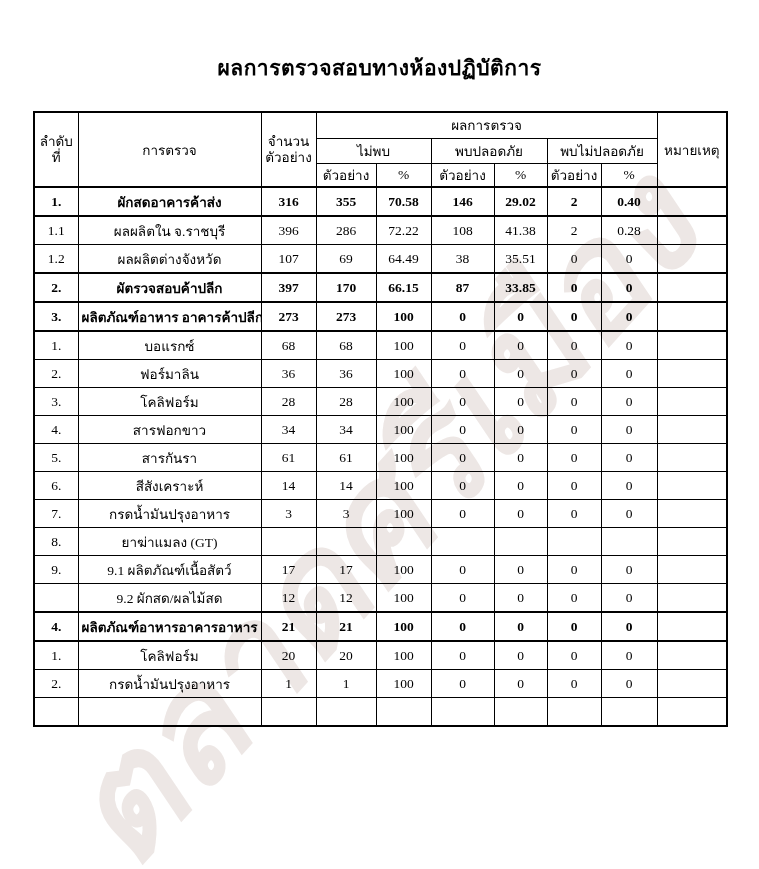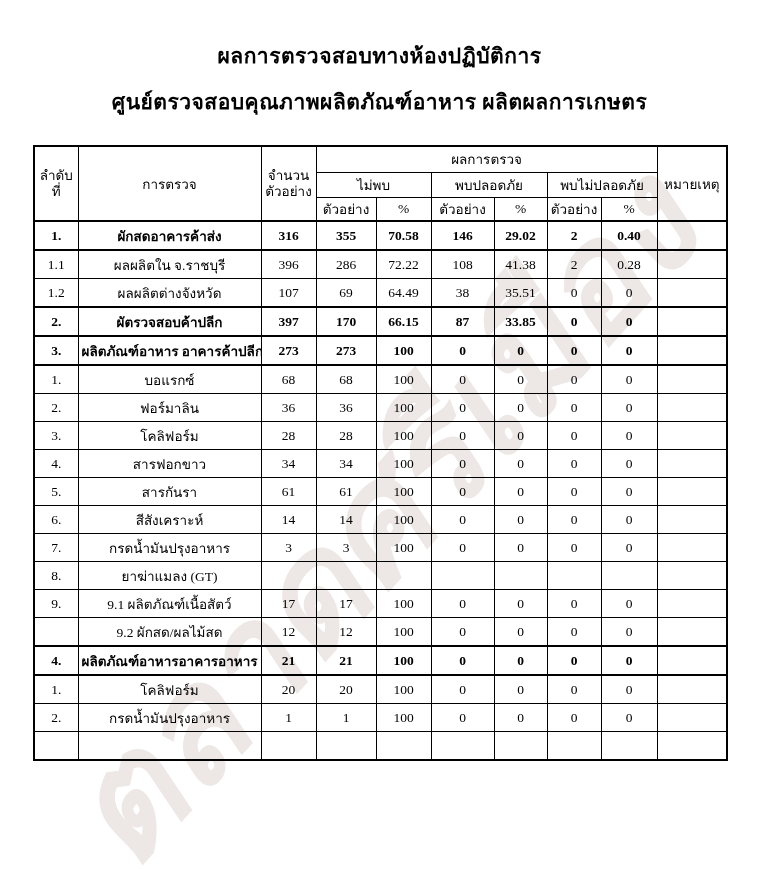--- a/index.html
+++ b/index.html
@@ -18,21 +18,21 @@
   .titles {
     padding-top: 42px;
     text-align: center;
     position: relative;
     z-index: 2;
   }
   .title-line {
     font-weight: bold;
     font-size: 21px;
     line-height: 28px;
-    margin: 0 0 18px 0;
+    margin: 12px 0 18px 0;
     letter-spacing: 0.5px;
   }
   .watermark {
     position: absolute;
     left: -60px;
     top: 400px;
     width: 880px;
     text-align: center;
     font-size: 150px;
     font-style: italic;
@@ -77,21 +77,20 @@
     border-bottom-width: 2px;
   }
 </style>
 </head>
 <body>
 
 <div class="watermark">ตลาดศรีเมือง</div>
 
 <div class="titles">
   <div class="title-line">ผลการตรวจสอบทางห้องปฏิบัติการ</div>
-  <div class="title-line">ศูนย์ตรวจสอบคุณภาพผลิตภัณฑ์อาหาร ผลิตผลการเกษตร</div>
 </div>
 
 <table class="results">
   <colgroup>
     <col style="width:44px">
       <col style="width:183px">
       <col style="width:55px">
     <col style="width:60px">
       <col style="width:55px">
       <col style="width:63px">

